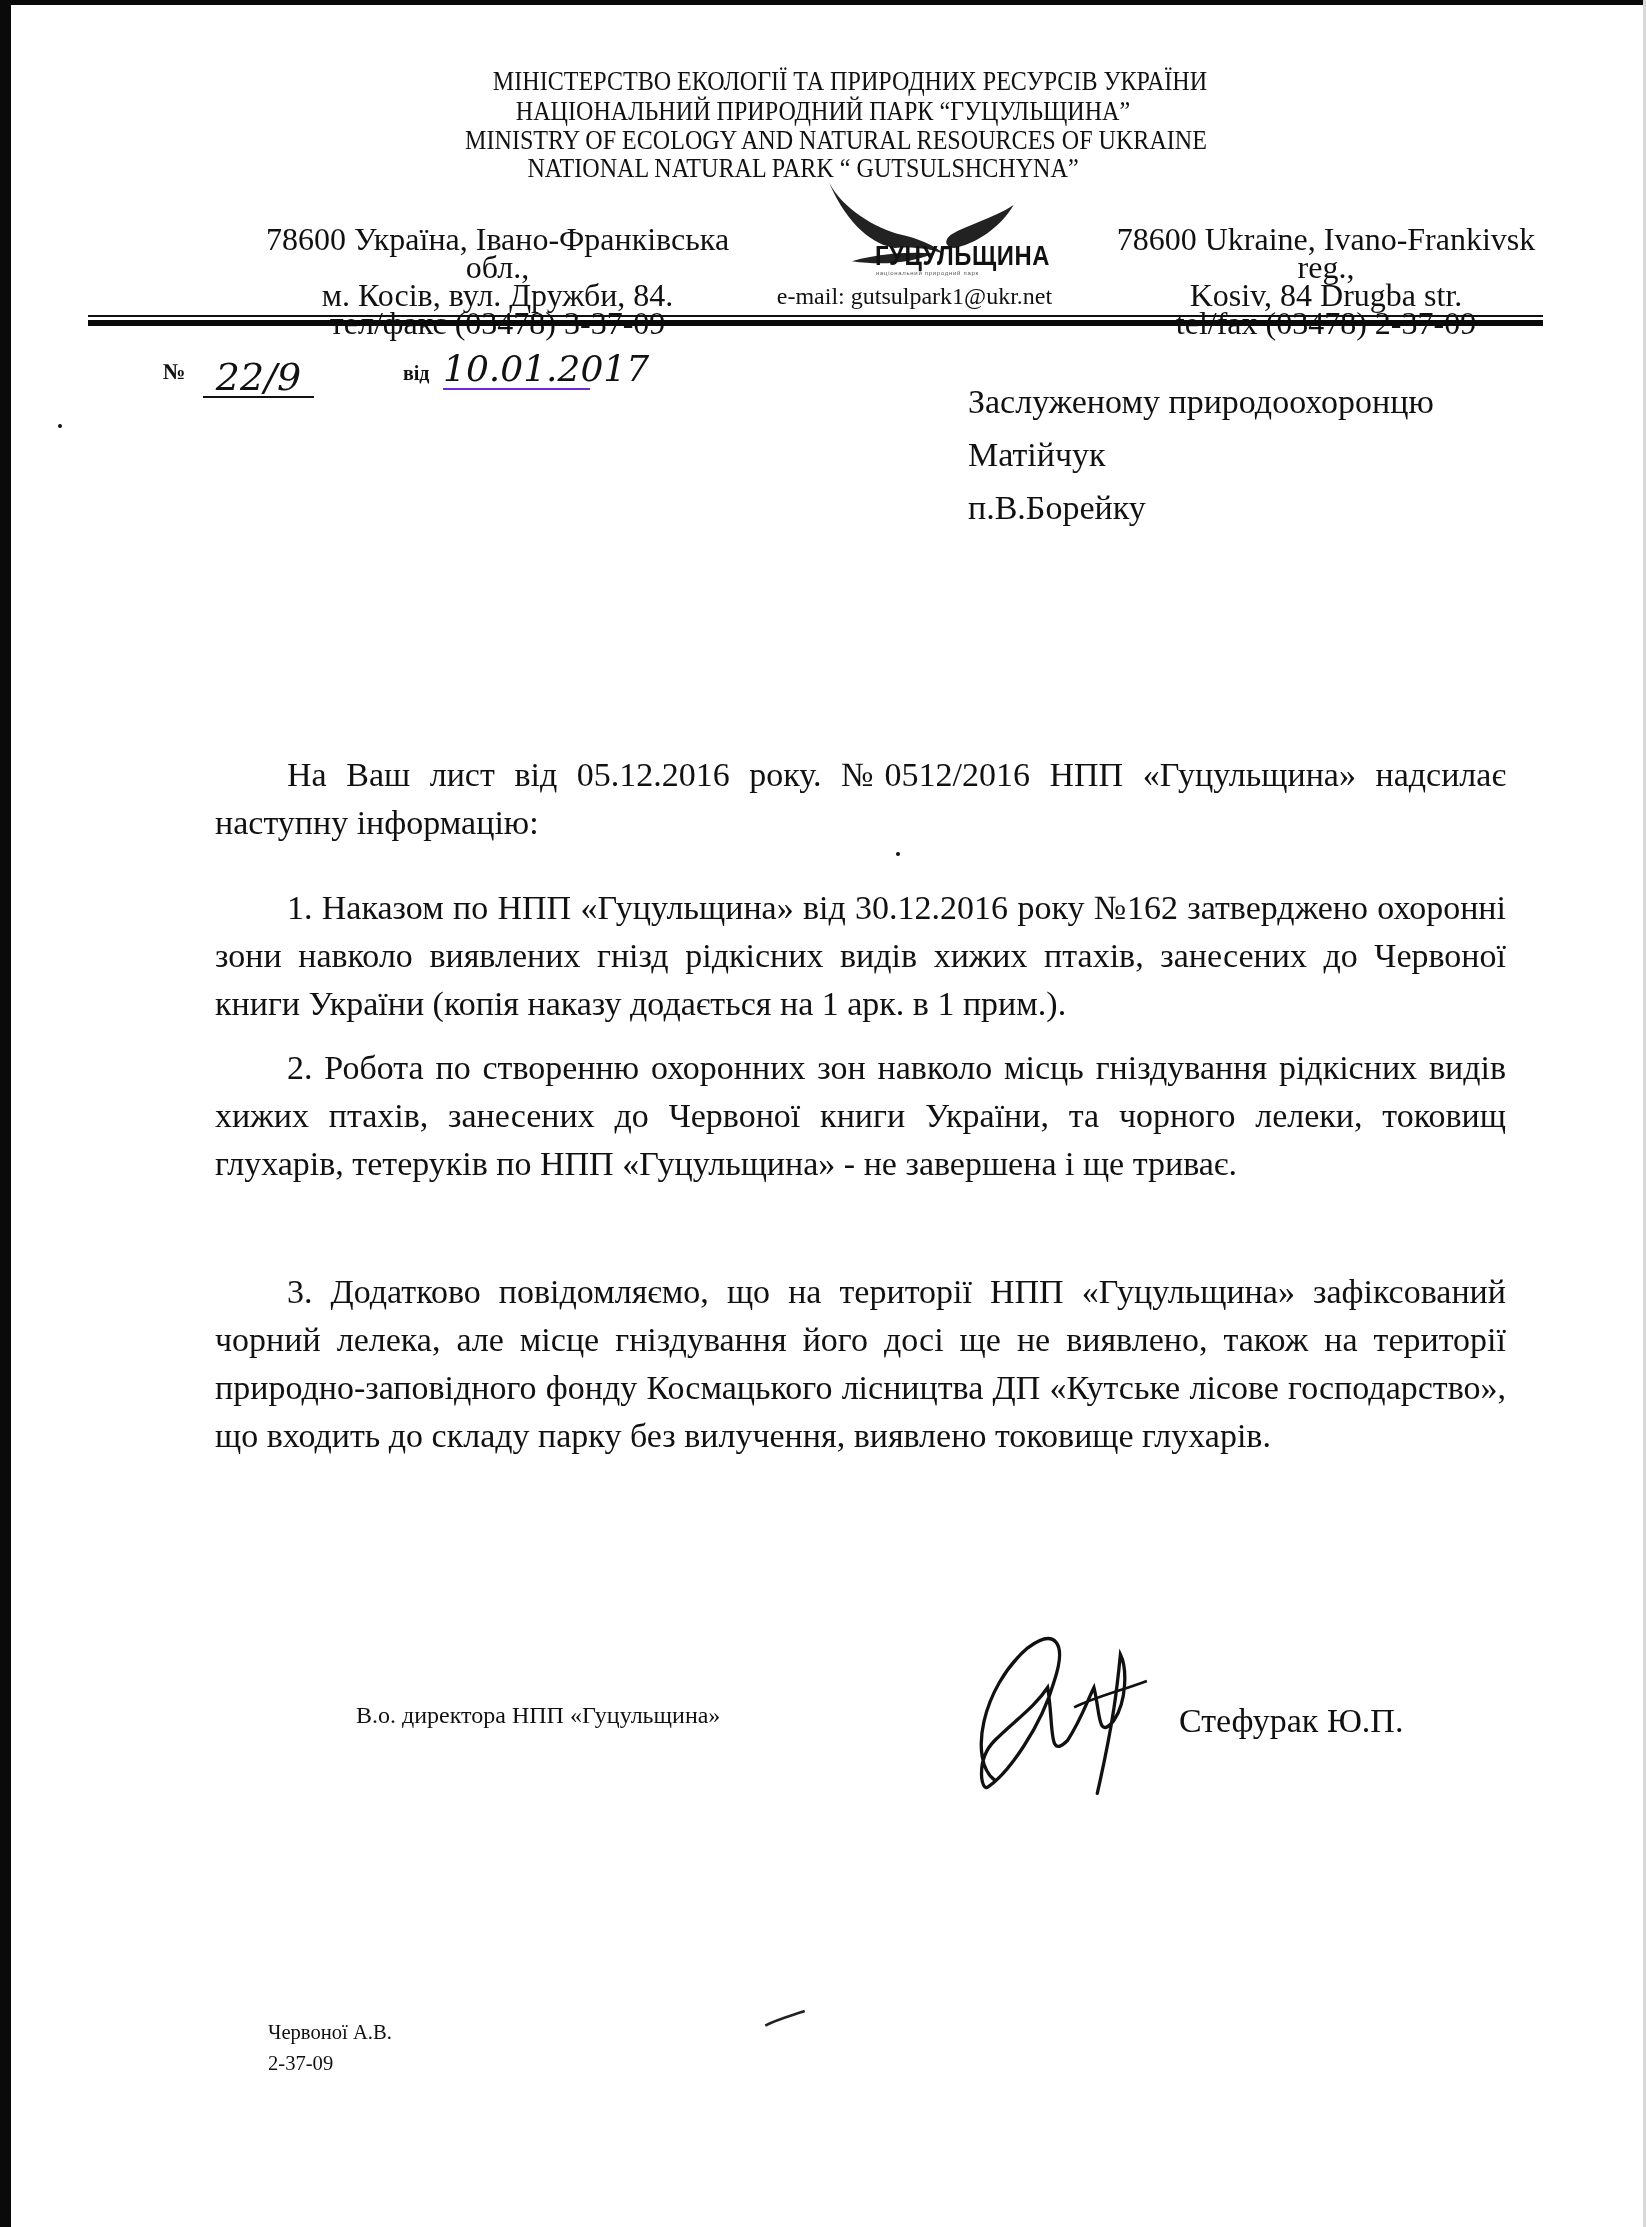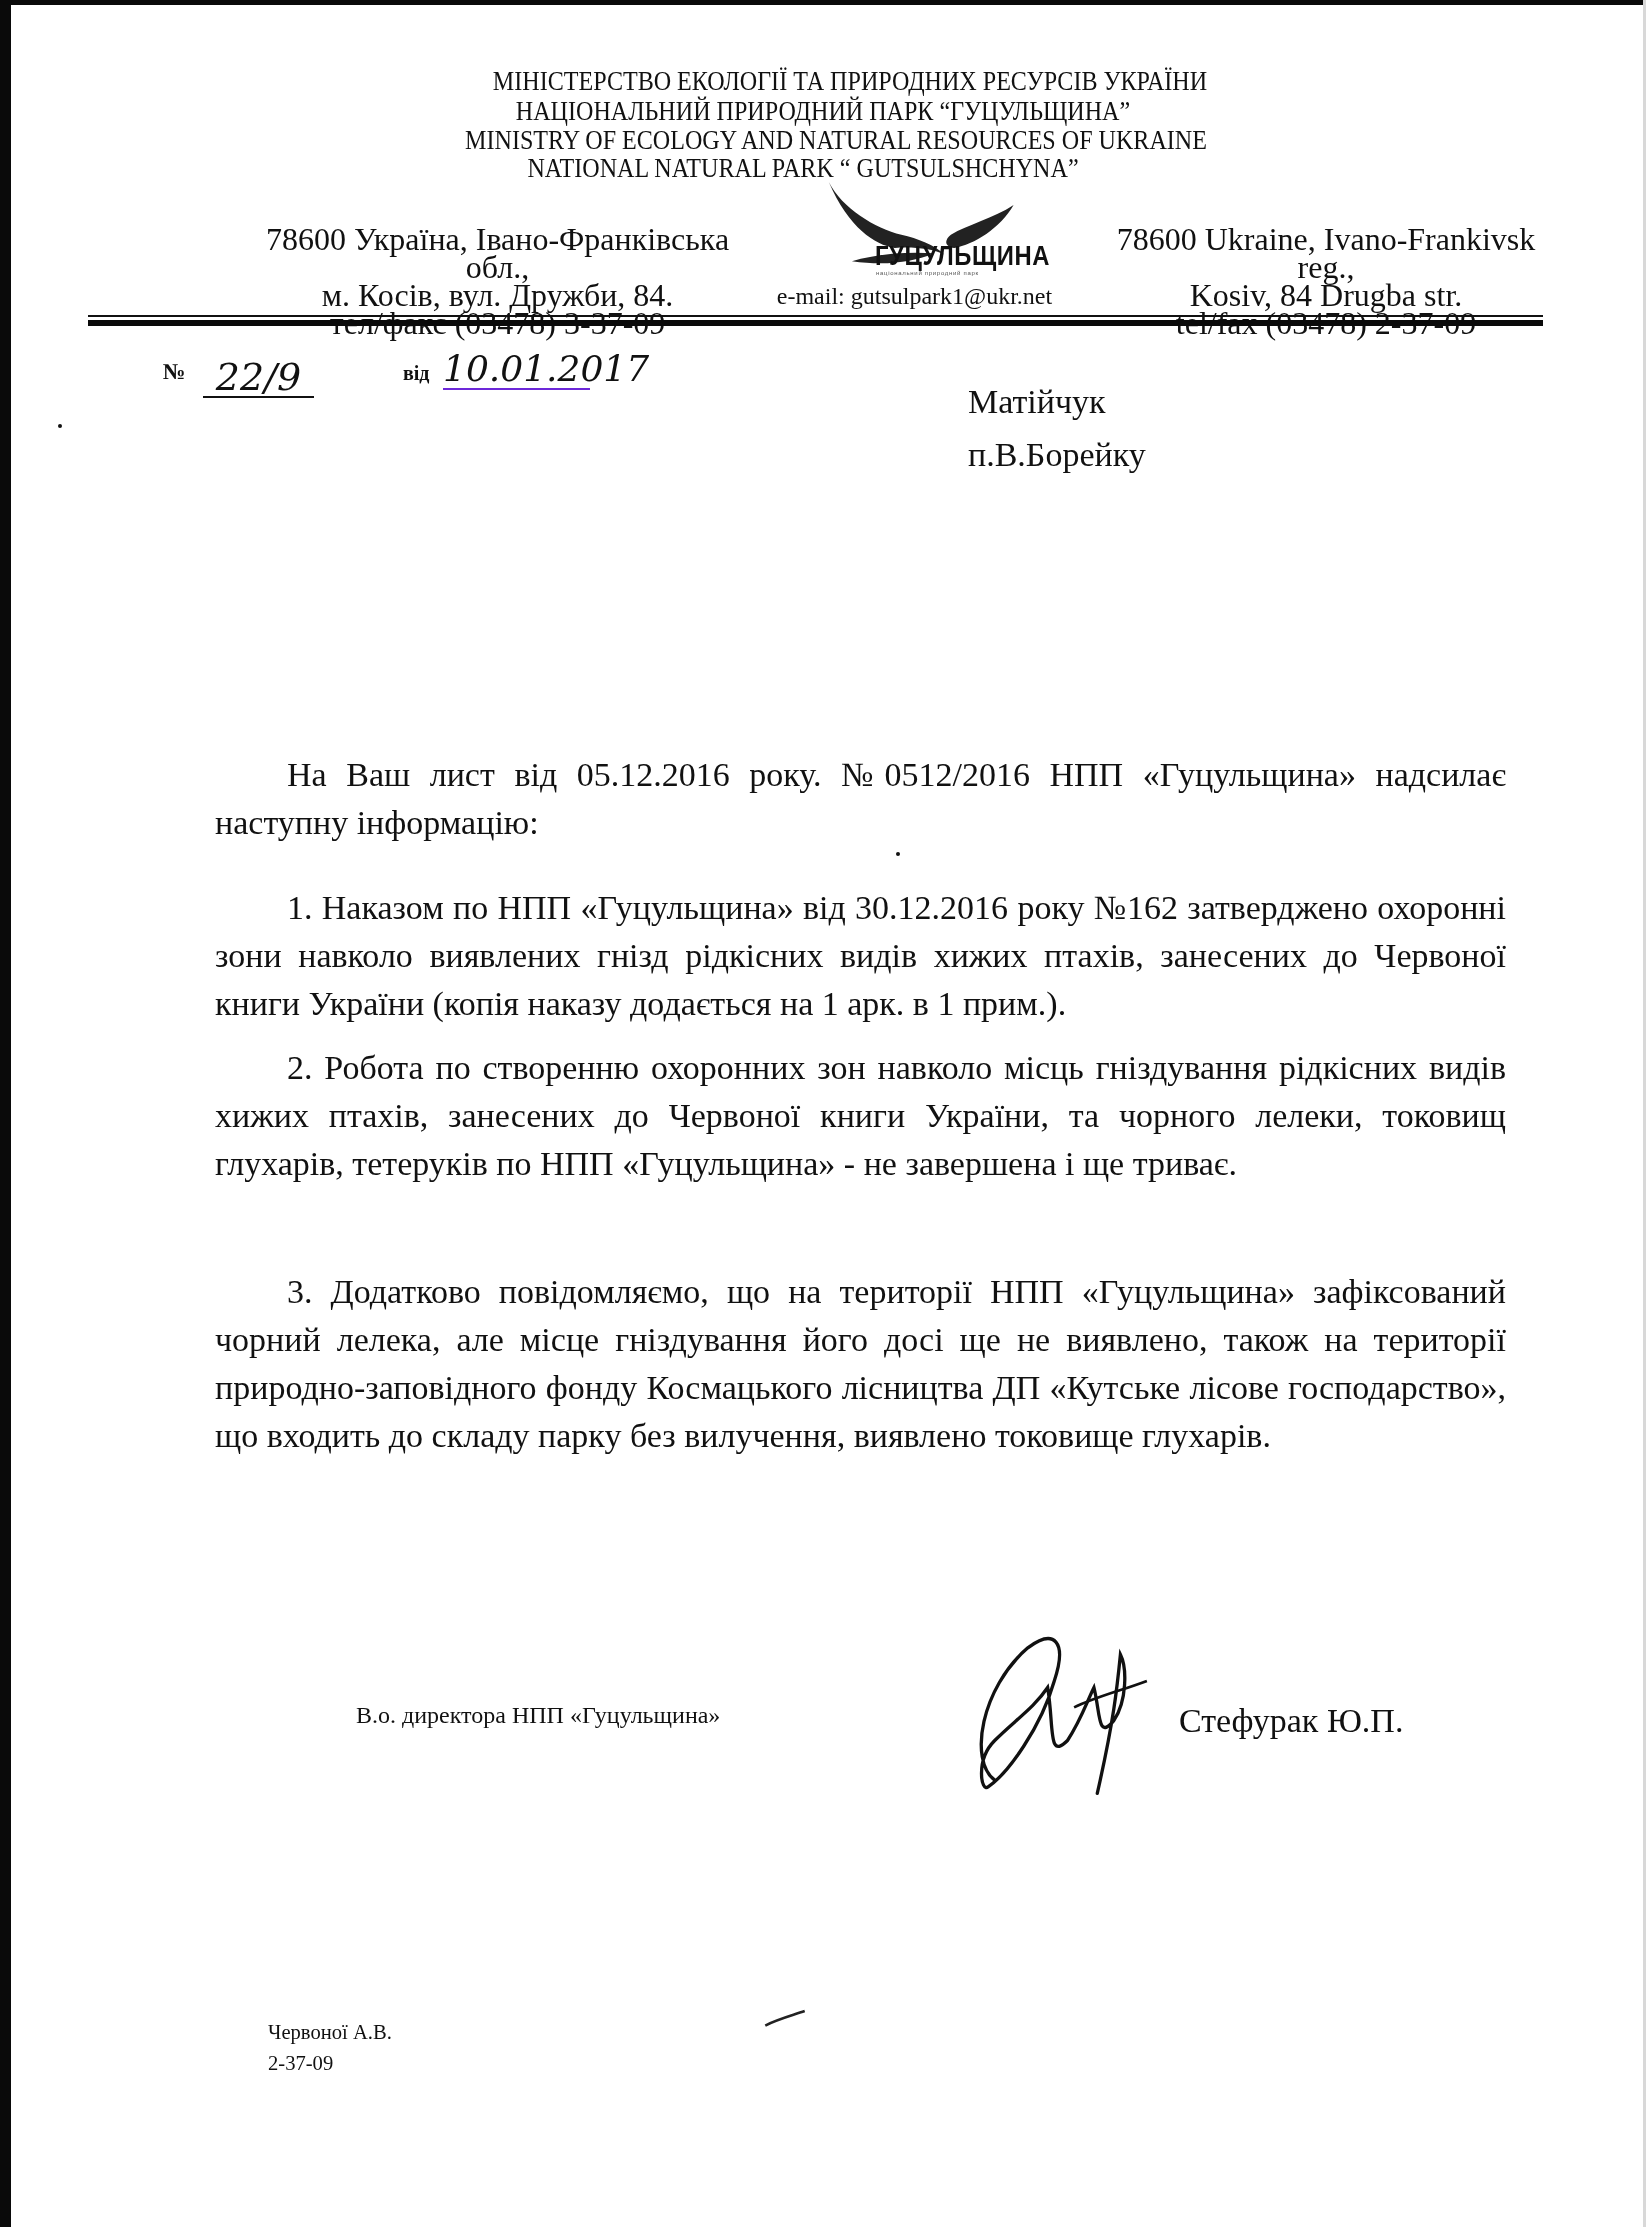--- a/index.html
+++ b/index.html
@@ -94,20 +94,21 @@
 <div class="rule-thick"></div>
 
 <div class="regline">
   <span class="reg-no">№</span>
   <span class="reg-num">22/9</span>
   <span class="reg-from">від</span>
   <span class="reg-date">10.01.2017</span>
 </div>
 
 <div class="addressee">
+  <span class="l">Заслуженому природоохоронцю</span>
   <span class="l">Матійчук</span>
   <span class="l">п.В.Борейку</span>
 </div>
 
 <div class="body p-intro">
   <p>На Ваш лист від 05.12.2016 року. №0512/2016 НПП «Гуцульщина» надсилає наступну інформацію:</p>
 </div>
 <div class="body p-1">
   <p>1. Наказом по НПП «Гуцульщина» від 30.12.2016 року №162 затверджено охоронні зони навколо виявлених гнізд рідкісних видів хижих птахів, занесених до Червоної книги України (копія наказу додається на 1 арк. в 1 прим.).</p>
 </div>

